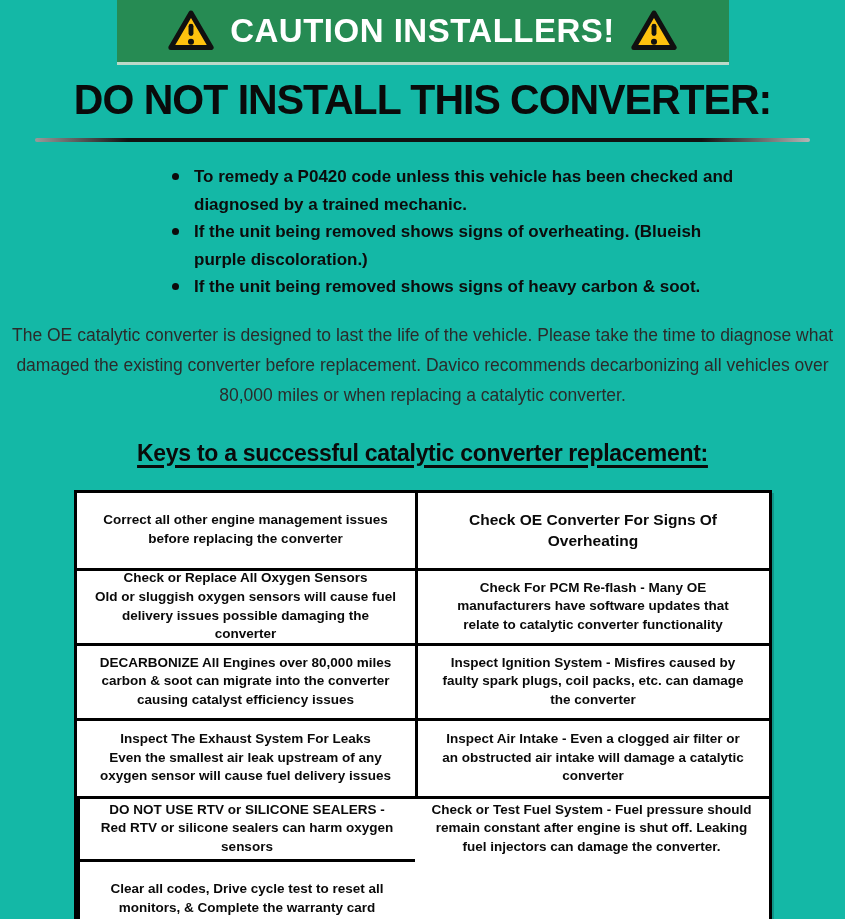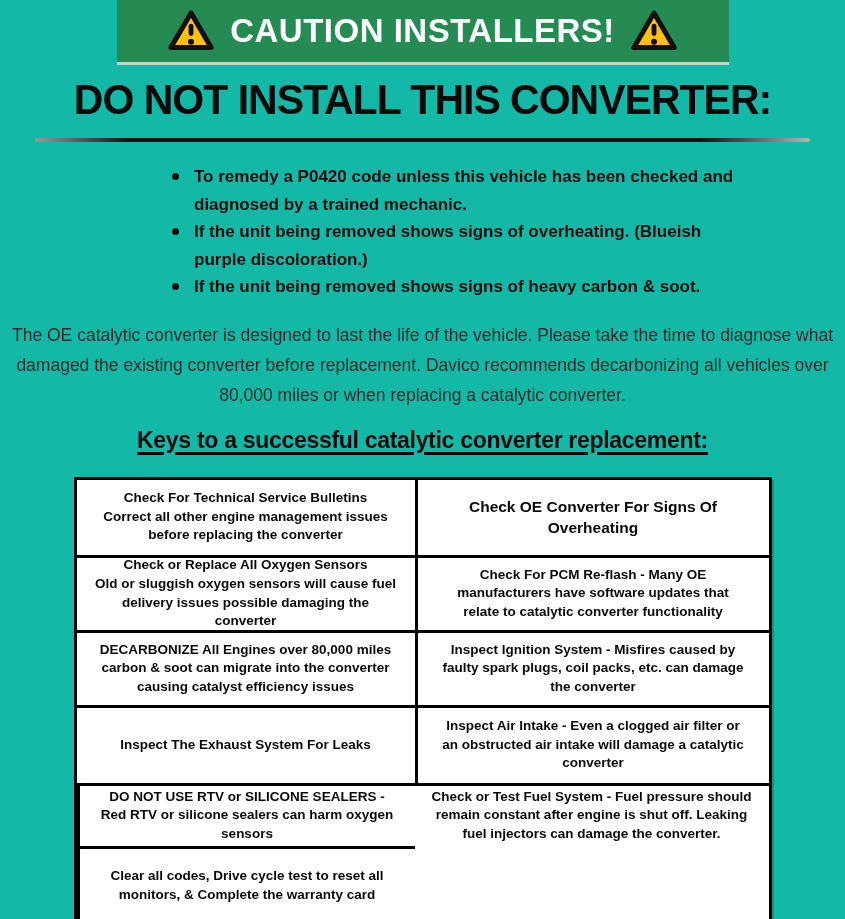--- a/index.html
+++ b/index.html
@@ -88,21 +88,21 @@
     width: 824px;
     text-align: center;
     font-size: 17.5px;
     font-weight: 400;
     line-height: 30px;
     color: #2b2b2b;
   }
 
   
   .keys-heading {
-    margin-top: 17px;
+    margin-top: 30px;
     text-align: center;
     font-size: 23px;
     font-weight: 800;
     letter-spacing: -0.3px;
     color: #0a0a0a;
     text-decoration: underline;
     text-decoration-thickness: 2.5px;
     text-underline-offset: 4px;
   }
 
@@ -164,21 +164,20 @@
     <li>If the unit being removed shows signs of heavy carbon &amp; soot.</li>
   </ul>
 
   <p class="intro">The OE catalytic converter is designed to last the life of the vehicle. Please take the time to diagnose what damaged the existing converter before replacement. Davico recommends decarbonizing all vehicles over 80,000 miles or when replacing a catalytic converter.</p>
 
   <h2 class="keys-heading">Keys to a successful catalytic converter replacement:</h2>
 
   <div class="keys-table">
 
     <div class="cell col-left row-0">
-      <span class="cell-line">Check For Technical Service Bulletins</span>
       <span class="cell-line">Correct all other engine management issues before replacing the converter</span>
     </div>
     <div class="cell col-right row-0 cell-big">
       <span class="cell-line">Check OE Converter For Signs Of Overheating</span>
     </div>
 
     <div class="cell col-left">
       <span class="cell-line">Check or Replace All Oxygen Sensors</span>
       <span class="cell-line">Old or sluggish oxygen sensors will cause fuel delivery issues possible damaging the converter</span>
     </div>
@@ -188,20 +187,21 @@
 
     <div class="cell col-left">
       <span class="cell-line">DECARBONIZE All Engines over 80,000 miles carbon &amp; soot can migrate into the converter causing catalyst efficiency issues</span>
     </div>
     <div class="cell col-right">
       <span class="cell-line">Inspect Ignition System - Misfires caused by faulty spark plugs, coil packs, etc. can damage the converter</span>
     </div>
 
     <div class="cell col-left">
       <span class="cell-line">Inspect The Exhaust System For Leaks</span>
+      <span class="cell-line">Even the smallest air leak upstream of any oxygen sensor will cause fuel delivery issues</span>
     </div>
     <div class="cell col-right">
       <span class="cell-line">Inspect Air Intake - Even a clogged air filter or an obstructed air intake will damage a catalytic converter</span>
     </div>
 
     <div class="cell col-right">
       <span class="cell-line">DO NOT USE RTV or SILICONE SEALERS - Red RTV or silicone sealers can harm oxygen sensors</span>
     </div>
 
     <div class="cell col-left">

